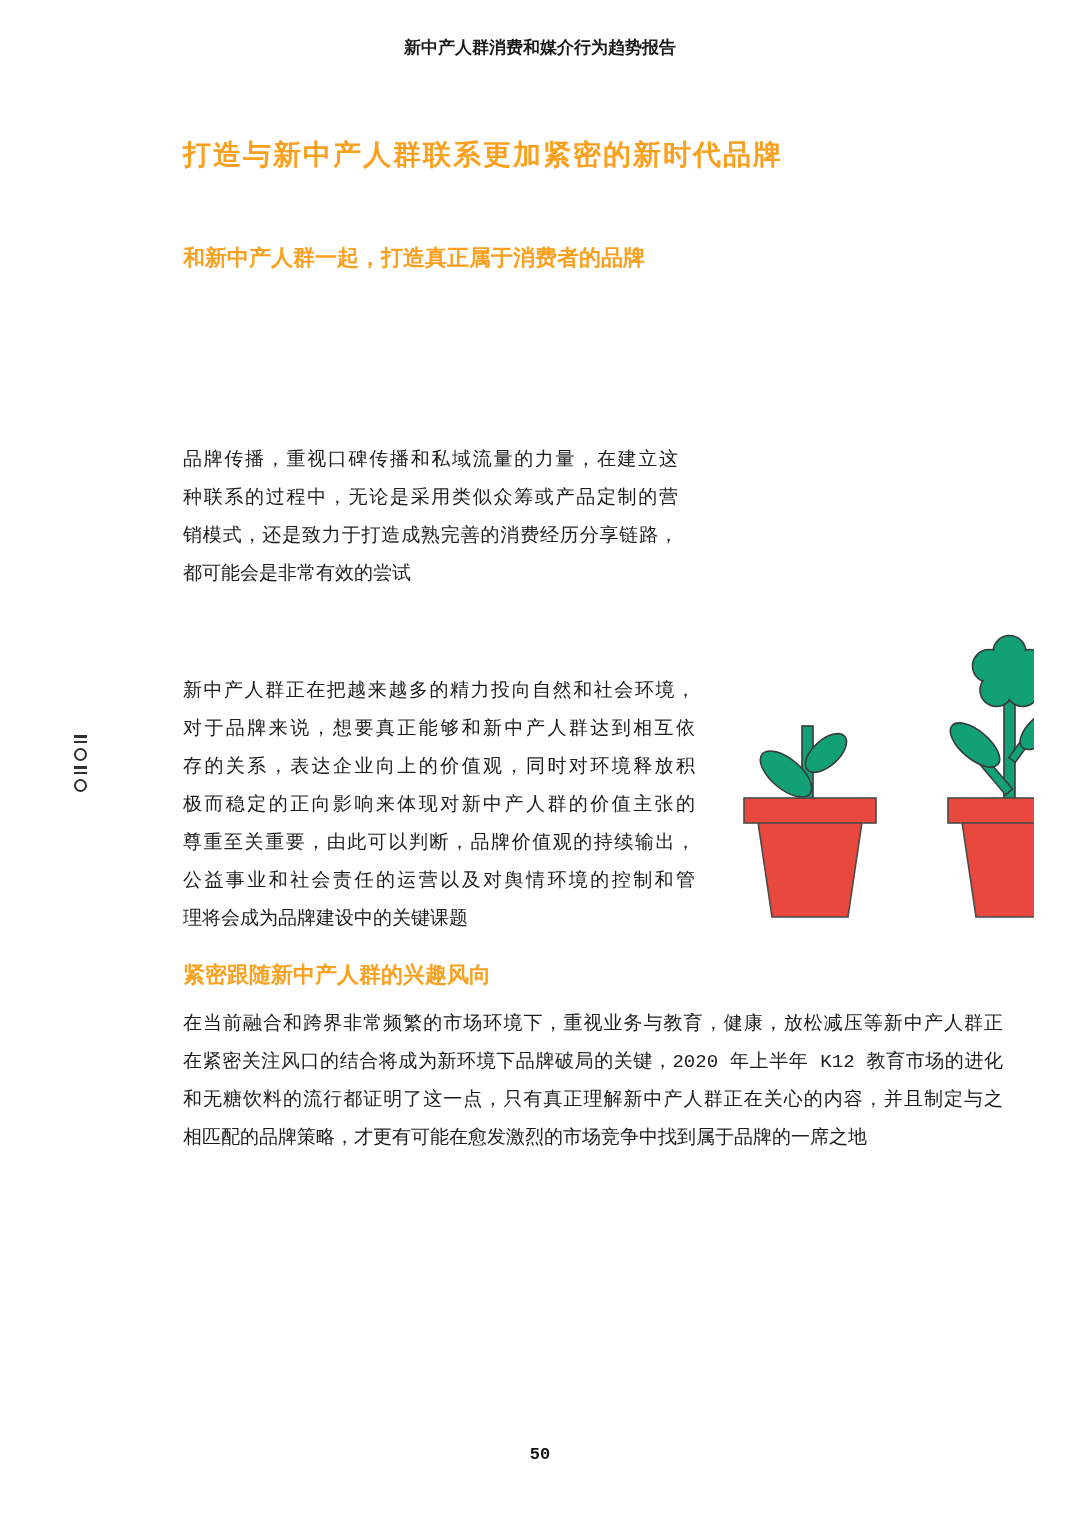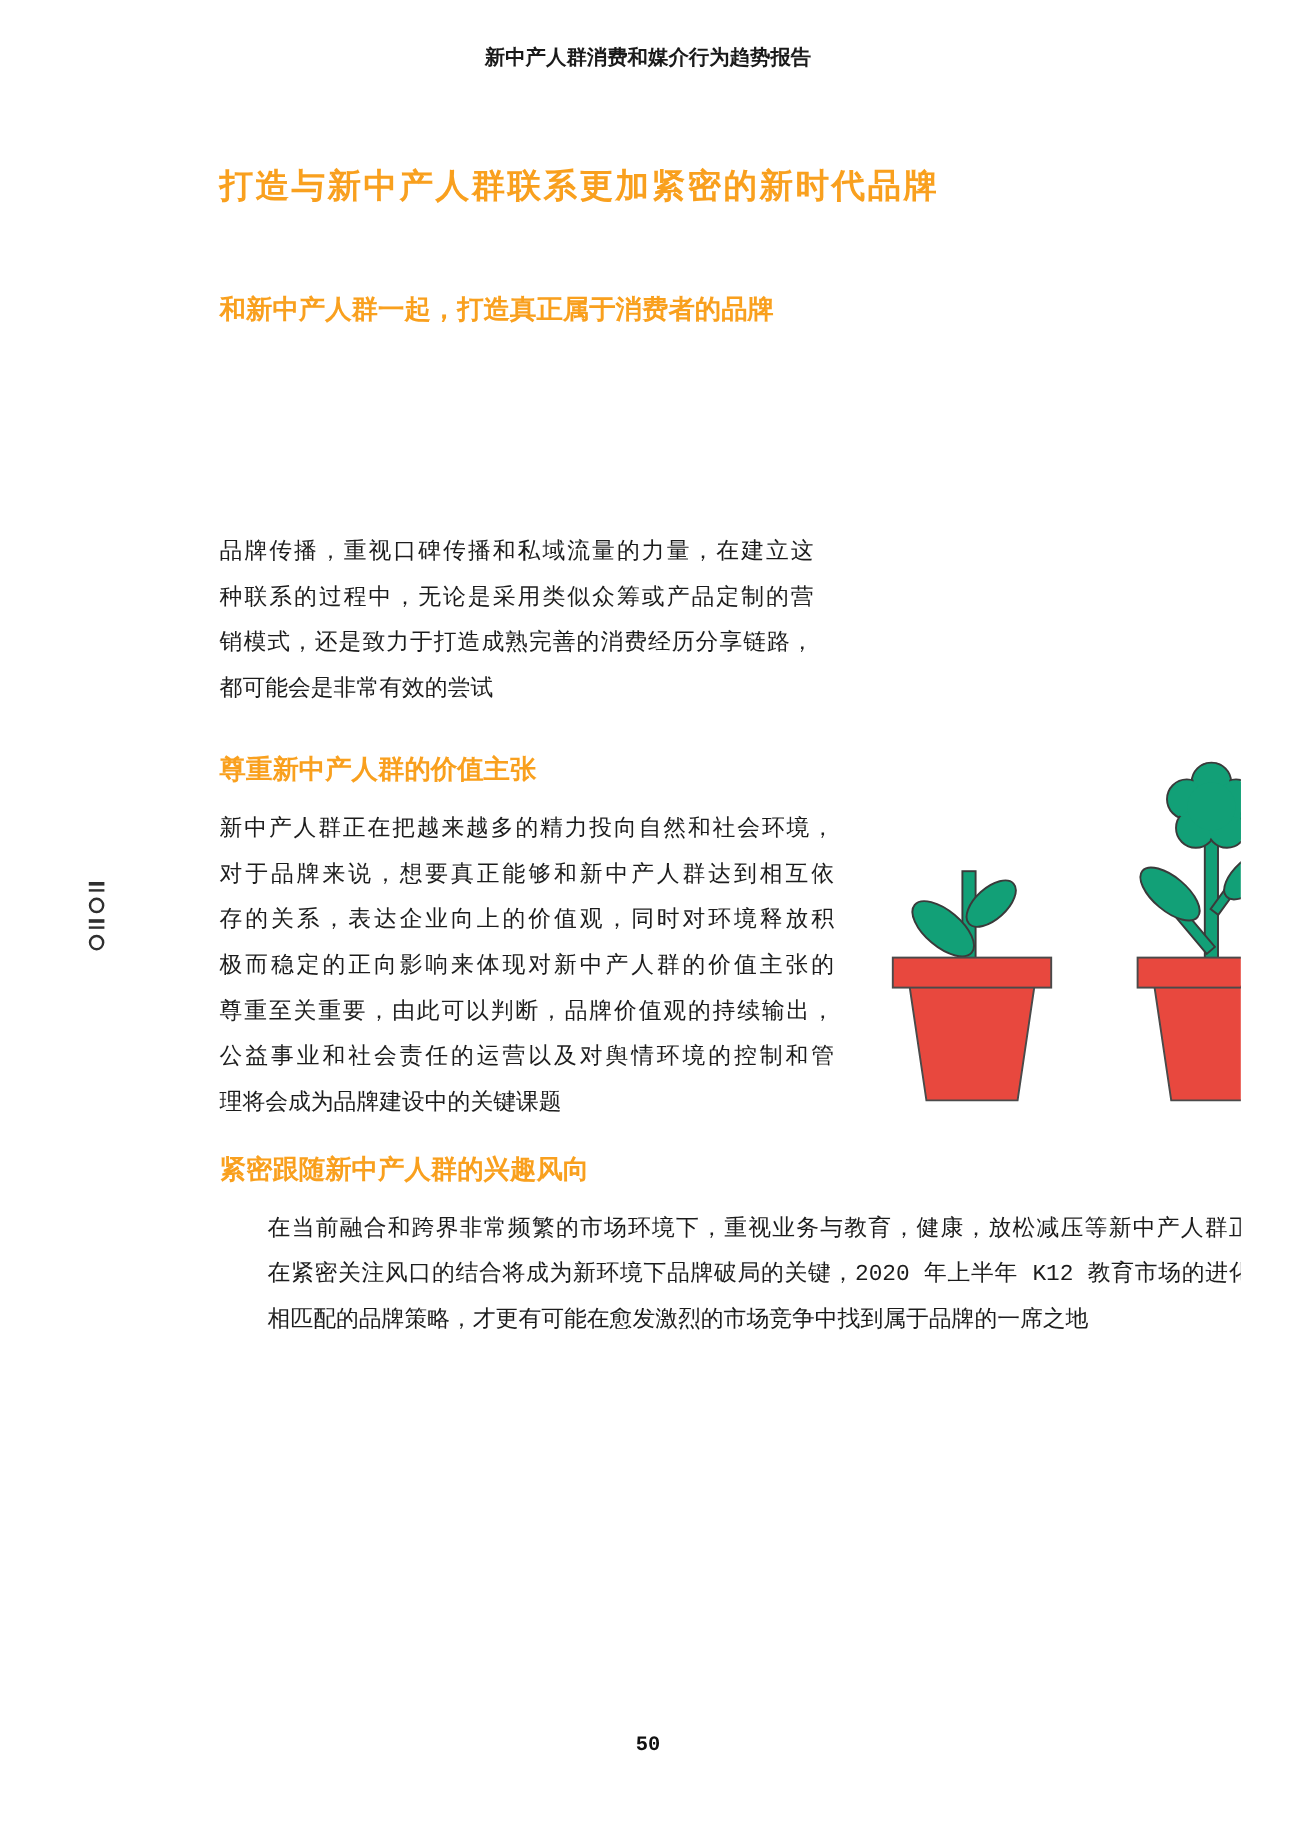--- a/index.html
+++ b/index.html
@@ -67,21 +67,21 @@
   }
   .body-block[data-justify] .tline.just {
     white-space: normal;
     text-align: justify;
     text-align-last: justify;
   }
 
   #para-1-full   { top: 289px; width: 820px; }
   #para-1-narrow { top: 441px; width: 495px; }
   #para-2        { top: 672px; width: 512px; }
-  #para-3        { top: 1005px; width: 820px; margin-left: 40px; }
+  #para-3        { top: 1005px; width: 820px; }
 
   .illustration {
     position: absolute;
     left: 690px; top: 630px;
     width: 380px; height: 292px;
   }
   .pot   { fill: var(--pot, #E8483E); stroke: #4a4a4a; stroke-width: 1.6; }
   .plant { fill: var(--plant, #12A077); stroke: #3a3a3a; stroke-width: 1.6; }
   .plant-fill { fill: var(--plant, #12A077); stroke: none; }
 
@@ -117,21 +117,20 @@
   <h1 class="page-title">打造与新中产人群联系更加紧密的新时代品牌</h1>
 
   <h2 class="section-heading" id="heading-1">和新中产人群一起，打造真正属于消费者的品牌</h2>
   <div class="body-block" id="para-1-narrow" data-justify="all-but-last">
       <div class="tline just">品牌传播，重视口碑传播和私域流量的力量，在建立这</div>
       <div class="tline just">种联系的过程中，无论是采用类似众筹或产品定制的营</div>
       <div class="tline just">销模式，还是致力于打造成熟完善的消费经历分享链路，</div>
       <div class="tline">都可能会是非常有效的尝试</div>
     </div>
 
-  <h2 class="section-heading" id="heading-2">尊重新中产人群的价值主张</h2>
   <div class="body-block" id="para-2" data-justify="all-but-last">
       <div class="tline just">新中产人群正在把越来越多的精力投向自然和社会环境，</div>
       <div class="tline just">对于品牌来说，想要真正能够和新中产人群达到相互依</div>
       <div class="tline just">存的关系，表达企业向上的价值观，同时对环境释放积</div>
       <div class="tline just">极而稳定的正向影响来体现对新中产人群的价值主张的</div>
       <div class="tline just">尊重至关重要，由此可以判断，品牌价值观的持续输出，</div>
       <div class="tline just">公益事业和社会责任的运营以及对舆情环境的控制和管</div>
       <div class="tline">理将会成为品牌建设中的关键课题</div>
     </div>
 
@@ -175,18 +174,19 @@
     <g>
       <polygon class="pot" points="226,192 331,192 317,287 240,287"></polygon>
       <rect class="pot" x="212" y="168" width="133" height="25"></rect>
     </g>
   </svg>
 
   <h2 class="section-heading" id="heading-3">紧密跟随新中产人群的兴趣风向</h2>
   <div class="body-block" id="para-3" data-justify="all-but-last">
       <div class="tline just">在当前融合和跨界非常频繁的市场环境下，重视业务与教育，健康，放松减压等新中产人群正</div>
       <div class="tline just">在紧密关注风口的结合将成为新环境下品牌破局的关键，2020 年上半年 K12 教育市场的进化</div>
+      <div class="tline just">和无糖饮料的流行都证明了这一点，只有真正理解新中产人群正在关心的内容，并且制定与之</div>
       <div class="tline">相匹配的品牌策略，才更有可能在愈发激烈的市场竞争中找到属于品牌的一席之地</div>
     </div>
 
   <div class="page-number">50</div>
 
 </div>
 
 </body></html>

